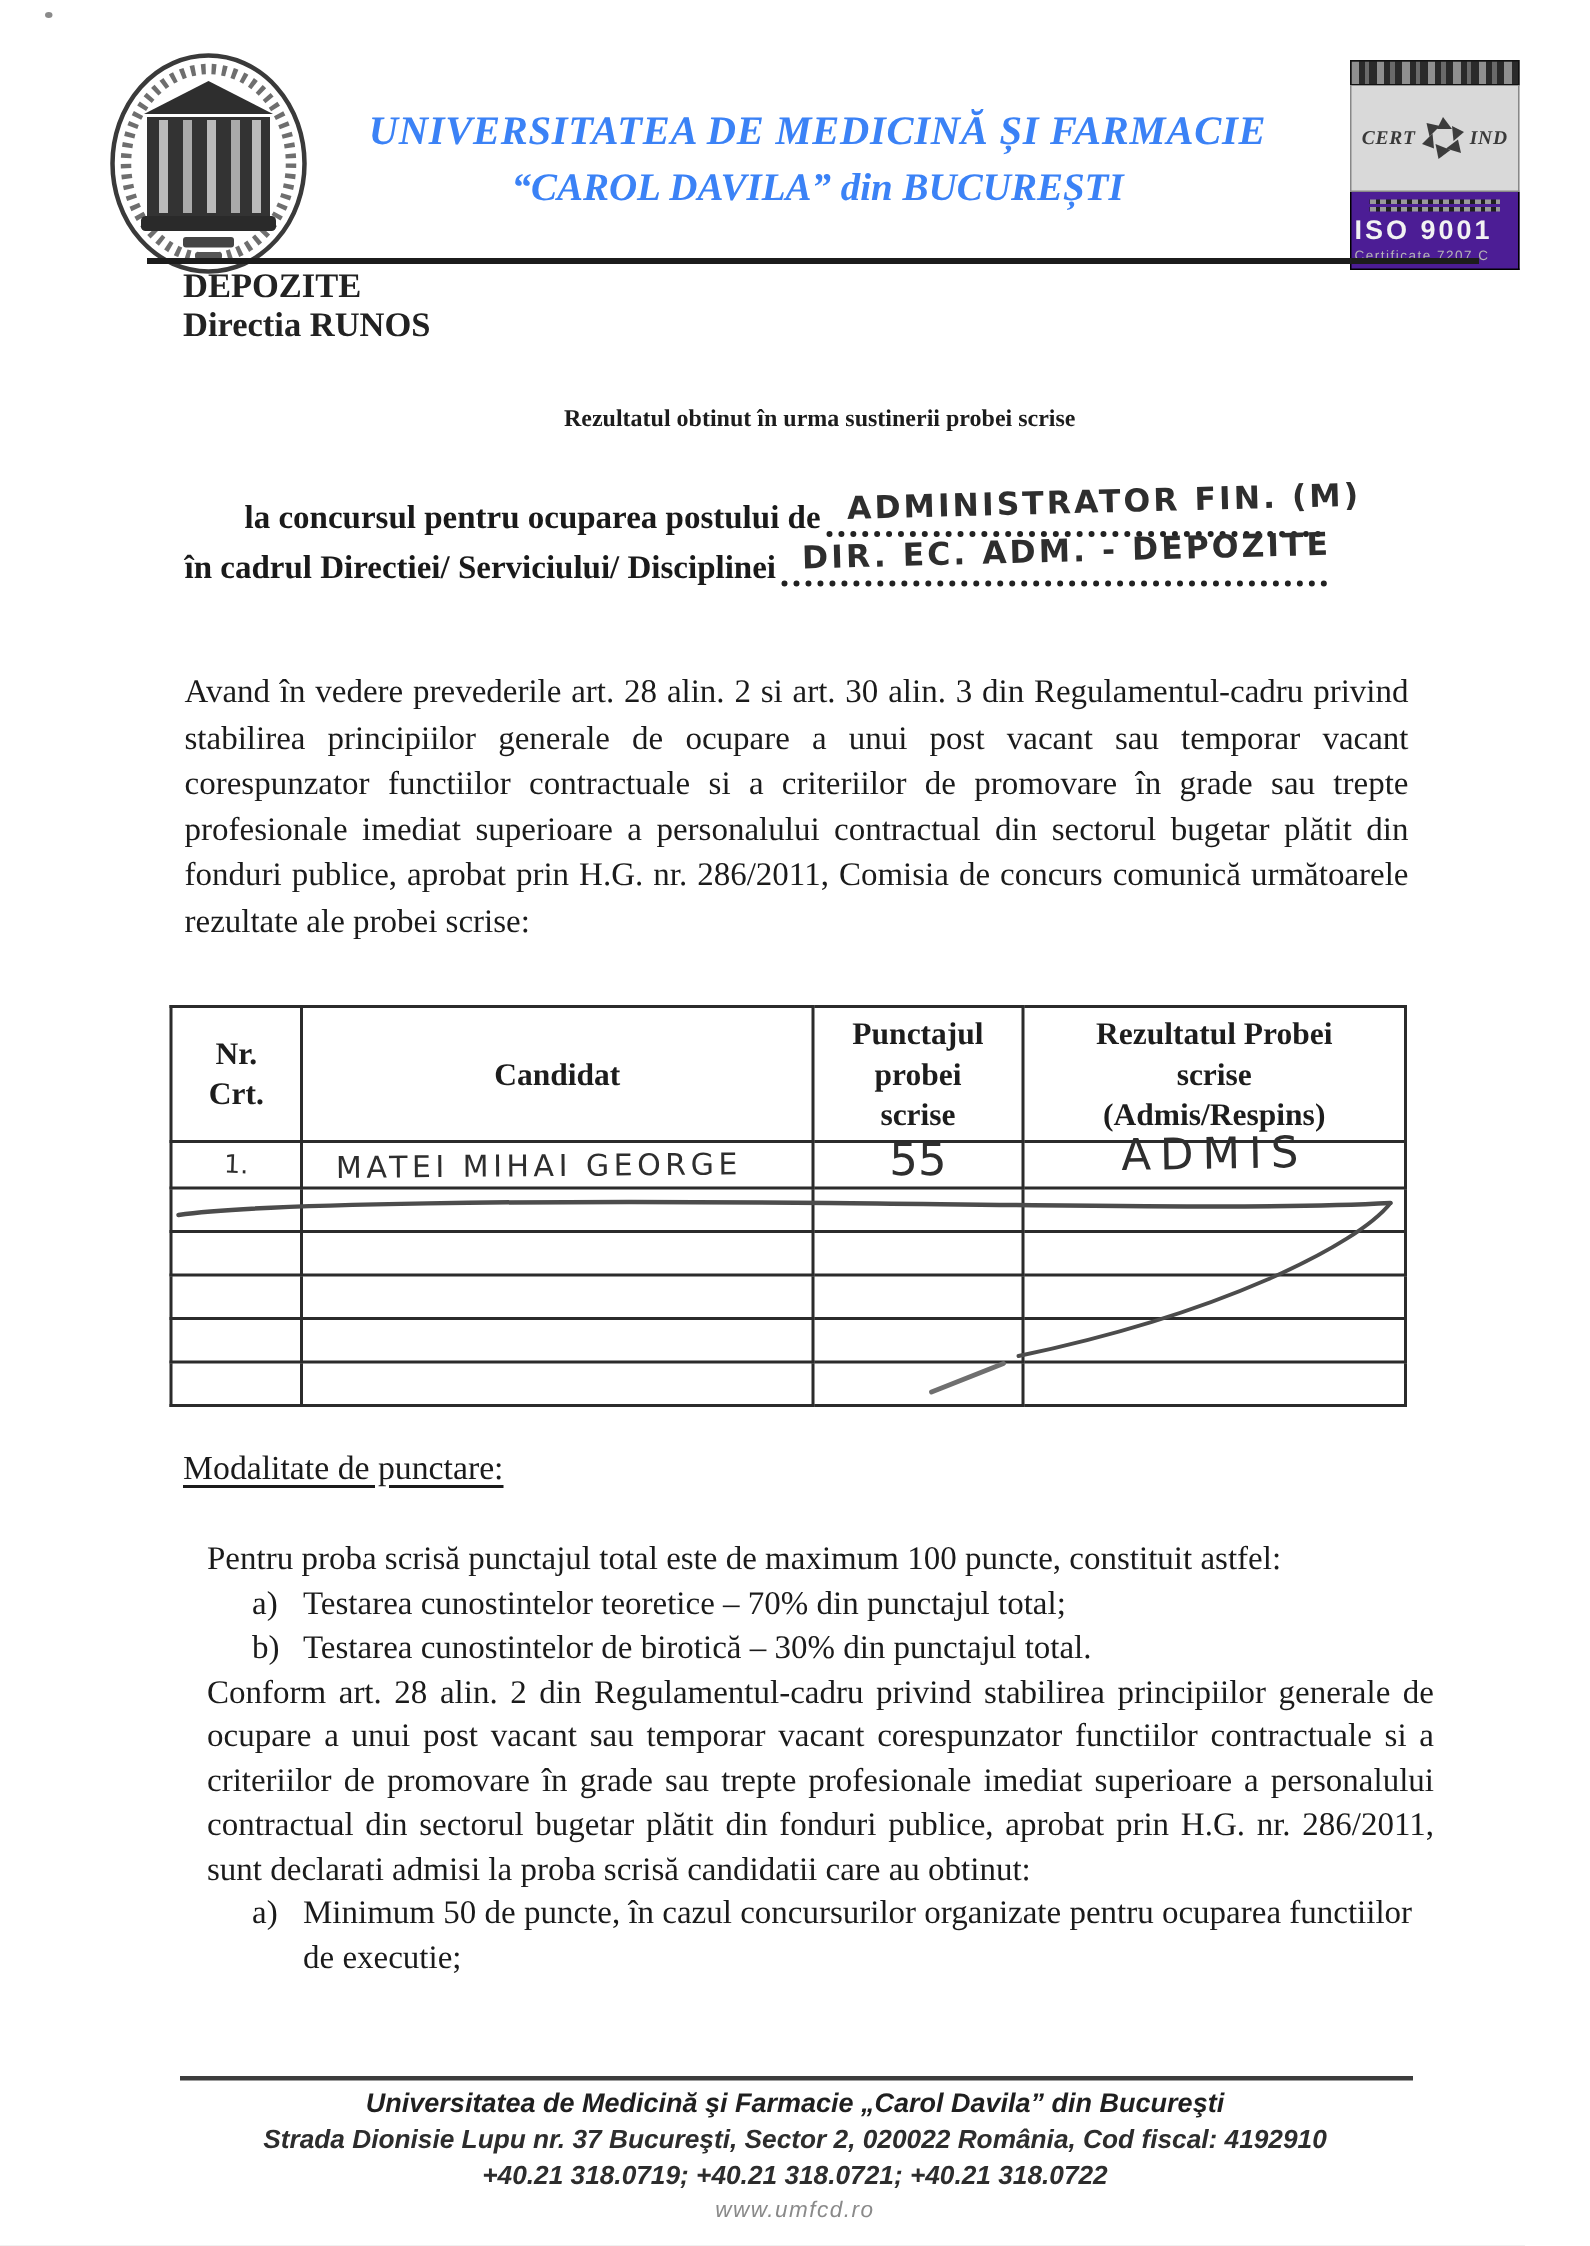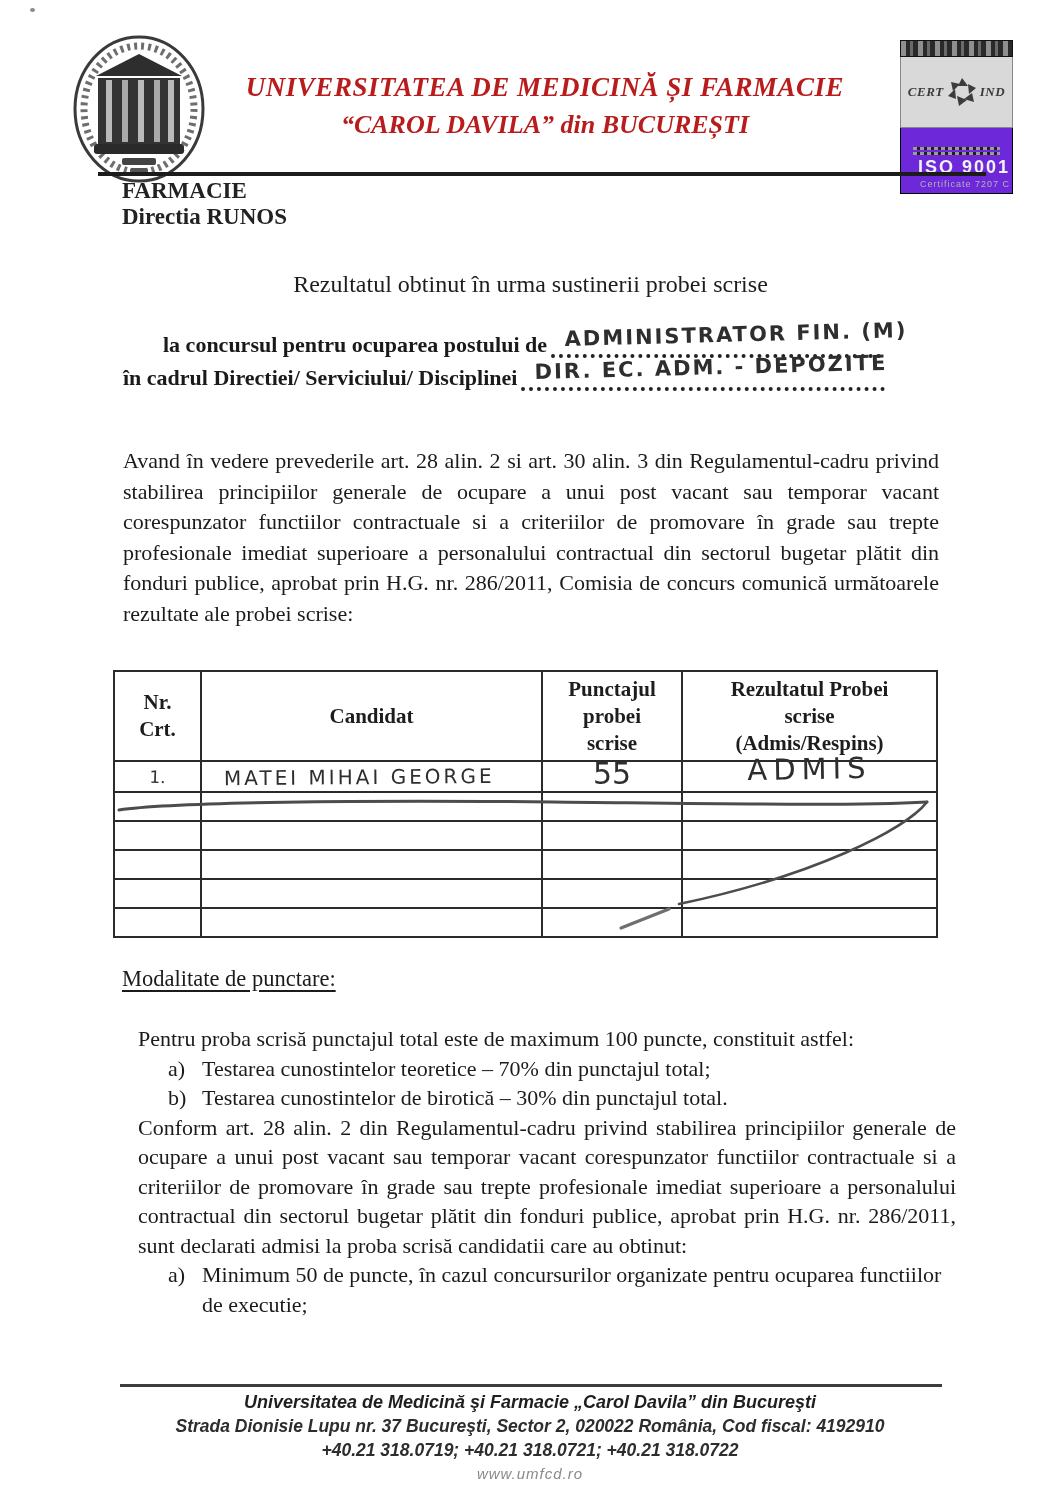--- a/index.html
+++ b/index.html
@@ -4,48 +4,48 @@
 <style>
   html,body{margin:0;padding:0;background:#e8e8e8;}
   .page{
     position:relative;width:1060px;height:1497px;margin:0 auto;
     background:#ffffff;color:#1a1a1a;overflow:hidden;
     font-family:"Liberation Serif", serif;
   }
   
   .seal{position:absolute;left:70px;top:32px;width:138px;height:154px;}
   .head-title{position:absolute;left:215px;top:72px;width:660px;text-align:center;
-    font-style:italic;font-weight:bold;color:#b91c1c;}
+    font-style:italic;font-weight:bold;color:#3b82f6;}
   .head-title .l1{font-size:27px;letter-spacing:.5px;}
   .head-title .l2{font-size:26px;margin-top:7px;}
   .iso-badge{position:absolute;left:900px;top:40px;width:113px;}
   .iso-topbar{height:15px;background:#2a2a2a;
     background-image:repeating-linear-gradient(90deg,#8f8f8f 0 5px,#2a2a2a 5px 9px,#6a6a6a 9px 12px,#2a2a2a 12px 17px);
     border:1px solid #111;}
   .iso-mid{height:70px;background:#d9d9d9;border:1px solid #888;border-top:none;
     display:flex;align-items:center;justify-content:center;position:relative;}
   .iso-mid .cert-word{font-family:"Liberation Serif",serif;font-style:italic;font-weight:bold;
     font-size:13px;color:#3a3a3a;letter-spacing:.5px;}
   .iso-mid svg{margin:0 1px;}
-  .iso-bottom{background:#6d28d9;border:1px solid #000;border-top:none;text-align:right;
-    padding:17px 2px 4px 2px;}
+  .iso-bottom{background:#4c1d95;border:1px solid #000;border-top:none;text-align:left;
+    padding:3px 2px 4px 2px;}
   .iso-microline{height:3px;margin:2px 10px;
     background:repeating-linear-gradient(90deg,#9a9a9a 0 4px,#1f1f1f 4px 7px);}
   .iso-name{font-family:"Liberation Sans",sans-serif;font-weight:bold;font-size:18px;
     color:#f2f2f2;letter-spacing:2px;margin-top:2px;}
   .iso-cert{font-family:"Liberation Sans",sans-serif;font-size:9px;color:#b5b5b5;
     letter-spacing:1px;margin-top:1px;}
   .header-rule{position:absolute;left:98px;top:172px;width:888px;height:4px;background:#1c1c1c;}
   .dept{position:absolute;left:122px;font-weight:bold;font-size:23px;color:#222;}
   .dept.r1{top:178px;}
   .dept.r2{top:204px;}
   .speck{position:absolute;left:30px;top:8px;width:5px;height:4px;background:#8a8a8a;border-radius:50%;}
   
-  .doc-title{position:absolute;left:123px;top:271px;width:815px;text-align:center;
-    font-weight:normal;font-size:24px;color:#1d1d1d;}
+  .doc-title{position:absolute;left:139px;top:271px;width:815px;text-align:center;
+    font-weight:bold;font-size:16px;color:#1d1d1d;}
   .blank-line{position:absolute;display:flex;align-items:flex-end;font-weight:bold;font-size:22px;}
   .blank-line .prefix{white-space:nowrap;padding-right:4px;}
   .blank-line .dots{flex:1;border-bottom:4px dotted #222;position:relative;height:30px;}
   .bl1{left:163px;top:324px;width:718px;}
   .bl2{left:123px;top:357px;width:762px;}
   .hand{font-family:"DejaVu Sans",sans-serif;color:#2e2e2e;}
   .hw-fill{position:absolute;left:14px;bottom:3px;white-space:nowrap;
     font-size:21px;letter-spacing:2px;transform:rotate(-1.5deg);transform-origin:left bottom;}
   
   .para{font-size:22px;line-height:30.5px;text-align:justify;color:#1b1b1b;}
@@ -131,21 +131,21 @@
     </div>
     <div class="iso-bottom">
       <div class="iso-microline"></div>
       <div class="iso-microline"></div>
       <div class="iso-name">ISO 9001</div>
       <div class="iso-cert">Certificate  7207 C</div>
     </div>
   </div>
 
   <div class="header-rule"></div>
-  <div class="dept r1">FARMACIE</div>
+  <div class="dept r1">DEPOZITE</div>
   <div class="dept r2">Directia RUNOS</div>
 
   <div class="doc-title">Rezultatul obtinut în urma sustinerii probei scrise</div>
 
   <div class="blank-line bl1">
     <span class="prefix">la concursul pentru ocuparea postului de</span>
     <span class="dots">
       <span class="hand hw-fill">ADMINISTRATOR FIN. (M)</span>
     </span>
   </div>

